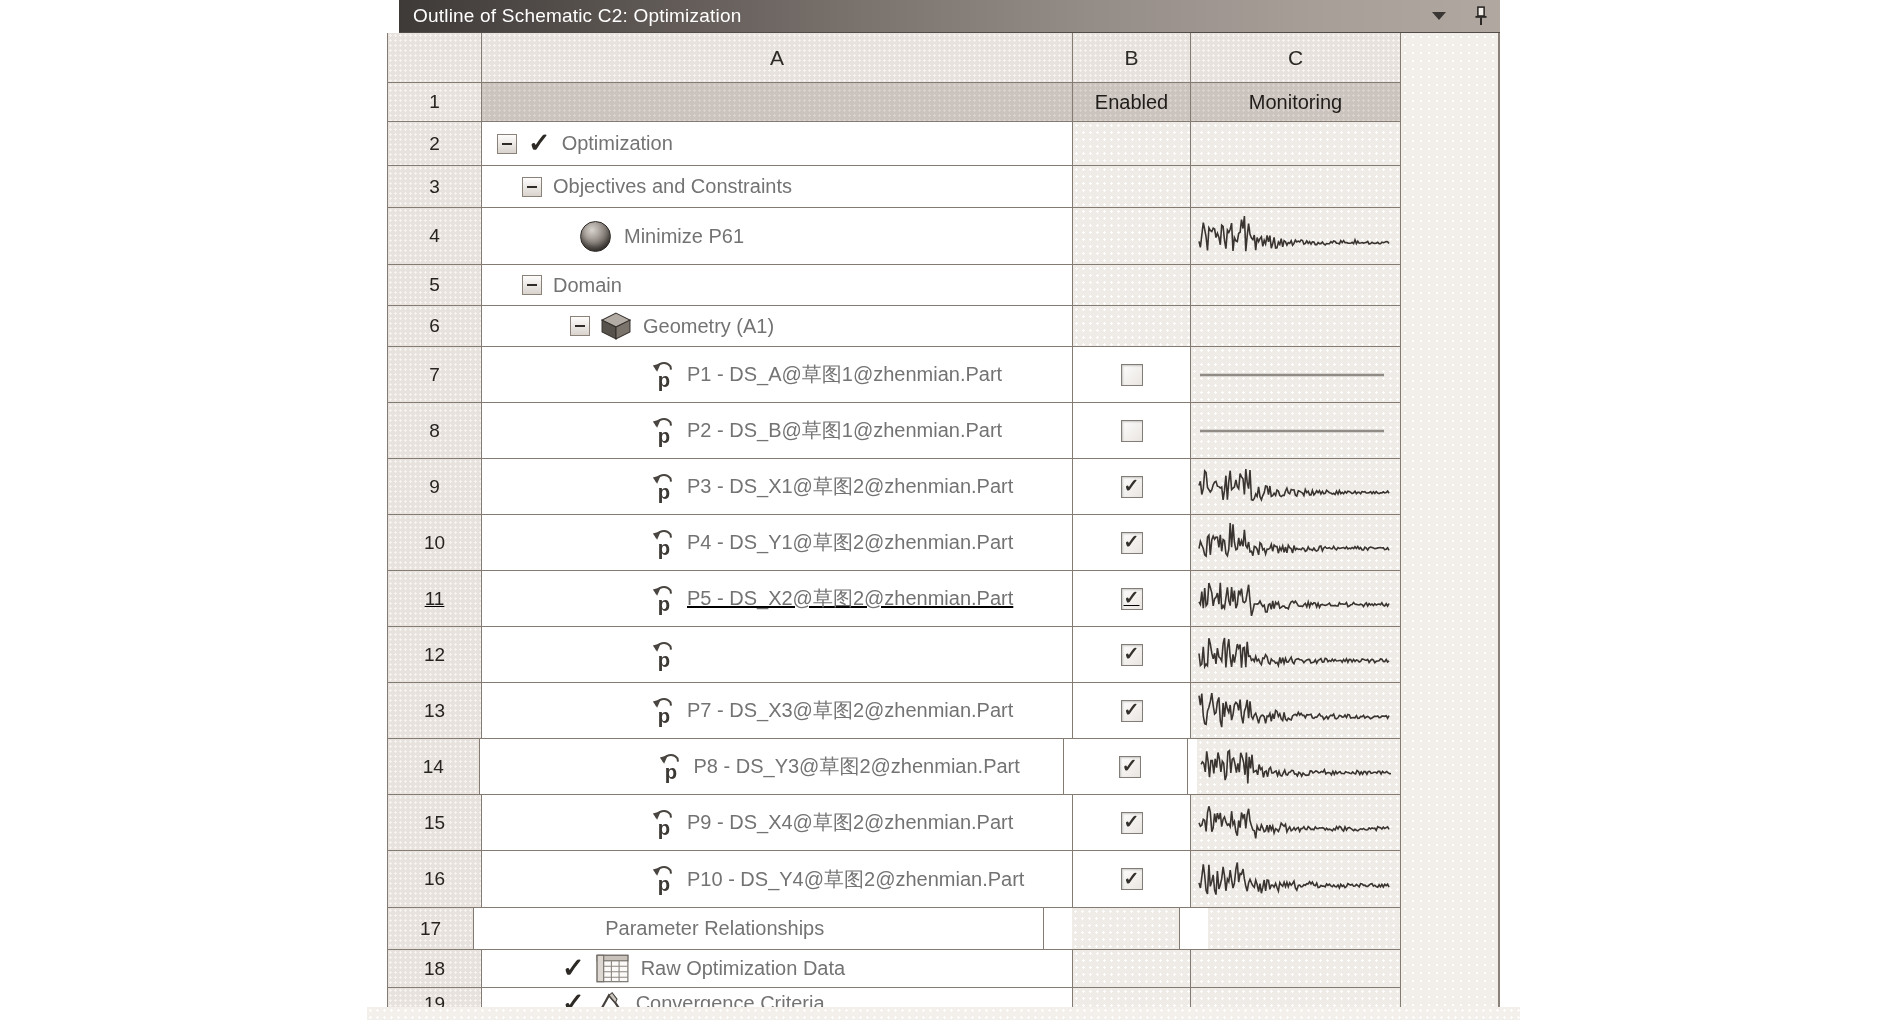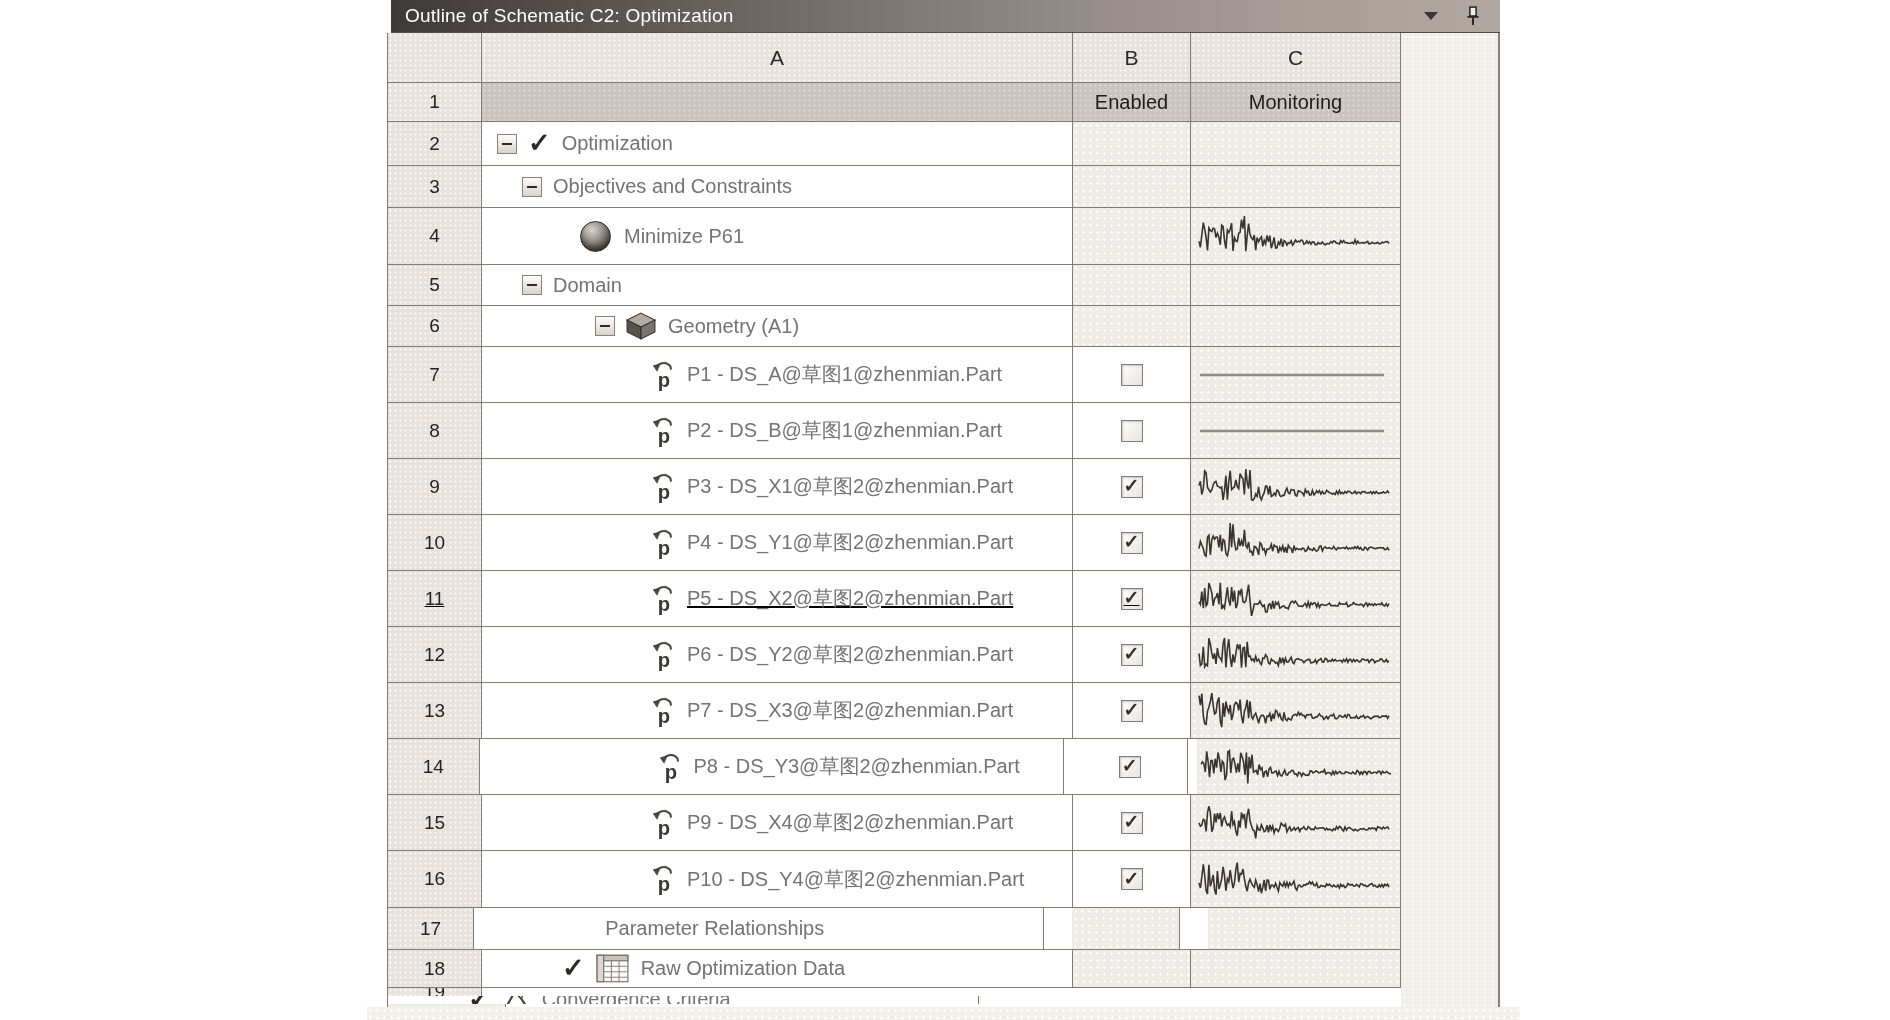--- a/index.html
+++ b/index.html
@@ -2,21 +2,21 @@
 <html><head>
 <meta charset="utf-8">
 <style>
   html,body{margin:0;padding:0;}
   body{
     width:1890px;height:1020px;background:#ffffff;position:relative;overflow:hidden;
     font-family:"Liberation Sans", sans-serif;
   }
   .panel{position:absolute;left:387px;top:0;width:1113px;height:1020px;overflow:hidden;z-index:1;}
   .titlebar{
-    position:absolute;left:4px;top:0;width:100%;height:33px;box-sizing:border-box;
+    position:absolute;left:12px;top:0;width:100%;height:33px;box-sizing:border-box;
     background:linear-gradient(90deg,#3e3a38 0%,#554f4c 16%,#7b736e 42%,#948c86 62%,#a79e98 82%,#b1a8a2 100%);
     border-bottom:1px solid #514c47;display:flex;align-items:center;color:#ffffff;
   }
   .title{padding-left:14px;font-size:19px;letter-spacing:.2px;white-space:nowrap;}
   .tb-icons{position:absolute;right:24px;top:0;height:100%;display:flex;align-items:center;gap:28px;}
   .arrow-down{width:0;height:0;border-left:7px solid transparent;border-right:7px solid transparent;border-top:8px solid #3a3633;}
   .pin{display:flex;align-items:center;}
   .tbl{position:absolute;left:0;top:33px;width:1014px;border-left:1px solid #847c73;box-sizing:border-box;}
   .row{display:flex;border-bottom:1px solid #847c73;box-sizing:border-box;}
   .cell{box-sizing:border-box;border-right:1px solid #847c73;height:100%;display:flex;align-items:center;overflow:hidden;}
@@ -131,21 +131,21 @@
             </span>
             <span class="label">Domain</span>
           </div>
         </div>
         <div class="cell bcell bg-dots"></div>
         <div class="cell ccell bg-dots"></div>
       </div>
       <div class="row" style="height: 41px;">
         <div class="cell numcell bg-hdr">6</div>
         <div class="cell acell bg-white">
-          <div class="aline" style="padding-left: 113px; text-align: right;">
+          <div class="aline" style="padding-left: 88px; text-align: right;">
             <span class="expandbox">
               <span class="minus"></span>
             </span>
             <span class="icwrap">
               <svg width="30" height="28" viewBox="0 0 28 26">
                 <polygon points="14,1 27,7.5 14,14 1,7.5" fill="#b3aca5" stroke="#35302c"></polygon>
                 <polygon points="1,7.5 14,14 14,25 1,18.5" fill="#57524c" stroke="#35302c"></polygon>
                 <polygon points="27,7.5 14,14 14,25 27,18.5" fill="#7b746c" stroke="#35302c"></polygon>
               </svg>
             </span>
@@ -274,21 +274,20 @@
         <div class="cell numcell bg-hdr">12</div>
         <div class="cell acell bg-white">
           <div class="aline" style="padding-left: 169px;">
             <span class="icwrap">
               <svg width="24" height="32" viewBox="0 0 22 30">
                 <path d="M5 10 C 5 3.5, 14 1.5, 18 7 L18.5 10" fill="none" stroke="#494540" stroke-width="1.9"></path>
                 <polygon points="1.5,6 9,4 5.5,12" fill="#494540"></polygon>
                 <text x="6" y="26" font-size="19" font-weight="bold" fill="#3c3834" font-family="Liberation Sans, sans-serif">p</text>
               </svg>
             </span>
-            <span class="label">P6 - DS_Y2@草图2@zhenmian.Part</span>
           </div>
         </div>
         <div class="cell bcell bg-white">
           <span class="checkbox checked"></span>
         </div>
         <div class="cell ccell bg-dots">
           <svg width="200" height="44">
             <polyline points="3.0,20.5 4.4,32.6 5.8,31.2 7.3,13.9 8.7,33.7 10.1,31.2 11.5,32.7 12.9,5.3 14.3,11.0 15.8,20.2 17.2,25.8 18.6,20.3 20.0,30.9 21.4,15.1 22.9,23.9 24.3,25.2 25.7,28.0 27.1,10.9 28.5,5.0 29.9,34.4 31.4,15.4 32.8,6.2 34.2,24.2 35.6,34.0 37.0,21.4 38.4,29.6 39.9,20.3 41.3,11.1 42.7,15.2 44.1,11.6 45.5,34.6 47.0,15.1 48.4,14.5 49.8,34.1 51.2,8.9 52.6,23.3 54.0,22.9 55.5,27.3 56.9,26.1 58.3,28.5 59.7,23.4 61.1,28.0 62.6,26.3 64.0,29.6 65.4,31.6 66.8,25.1 68.2,25.6 69.6,21.7 71.1,23.9 72.5,29.9 73.9,31.1 75.3,26.0 76.7,27.8 78.1,28.0 79.6,30.2 81.0,29.4 82.4,32.6 83.8,24.4 85.2,30.2 86.7,24.6 88.1,30.3 89.5,25.4 90.9,29.1 92.3,28.9 93.7,26.6 95.2,24.2 96.6,29.0 98.0,30.7 99.4,26.7 100.8,26.0 102.3,25.7 103.7,26.7 105.1,26.8 106.5,27.7 107.9,29.7 109.3,28.0 110.8,26.9 112.2,26.4 113.6,26.6 115.0,30.0 116.4,29.6 117.9,29.1 119.3,26.8 120.7,30.2 122.1,27.6 123.5,26.6 124.9,25.6 126.4,29.1 127.8,28.9 129.2,25.3 130.6,25.9 132.0,28.7 133.4,27.4 134.9,28.4 136.3,26.1 137.7,28.1 139.1,26.5 140.5,28.0 142.0,27.8 143.4,27.5 144.8,27.4 146.2,29.3 147.6,26.5 149.0,28.4 150.5,25.8 151.9,29.2 153.3,26.4 154.7,26.6 156.1,28.9 157.6,26.4 159.0,28.5 160.4,26.9 161.8,27.4 163.2,29.0 164.6,28.3 166.1,25.9 167.5,26.3 168.9,26.9 170.3,27.4 171.7,26.4 173.1,29.4 174.6,27.4 176.0,26.3 177.4,27.0 178.8,29.6 180.2,28.3 181.7,28.0 183.1,27.7 184.5,25.9 185.9,26.3 187.3,28.5 188.7,28.6 190.2,26.5 191.6,29.0 193.0,27.8" fill="none" stroke="#3a3430" stroke-width="1.6"></polyline>
           </svg>
         </div>
@@ -407,21 +406,21 @@
                 <rect x="1" y="1" width="6" height="24" fill="#ddd7d1" stroke="#6f6a64"></rect>
                 <path d="M7 11 H29 M7 16 H29 M7 21 H29 M14 6 V25 M21 6 V25" stroke="#8d8780" fill="none"></path>
               </svg>
             </span>
             <span class="label">Raw Optimization Data</span>
           </div>
         </div>
         <div class="cell bcell bg-dots"></div>
         <div class="cell ccell bg-dots"></div>
       </div>
-      <div class="row" style="height: 32px; flex-direction: column;">
+      <div class="row" style="height: 32px;">
         <div class="cell numcell bg-hdr">19</div>
         <div class="cell acell bg-white">
           <div class="aline" style="padding-left: 80px;">
             <span class="tick">✓</span>
             <span class="icwrap">
               <svg width="28" height="26" viewBox="0 0 26 24">
                 <path d="M2 22 L12 4 L18 11 L24 20" fill="none" stroke="#45403b" stroke-width="2"></path>
                 <path d="M12 4 L15 1.5 L19.5 7.5 L18 11 Z" fill="#cac4be" stroke="#45403b"></path>
               </svg>
             </span>

